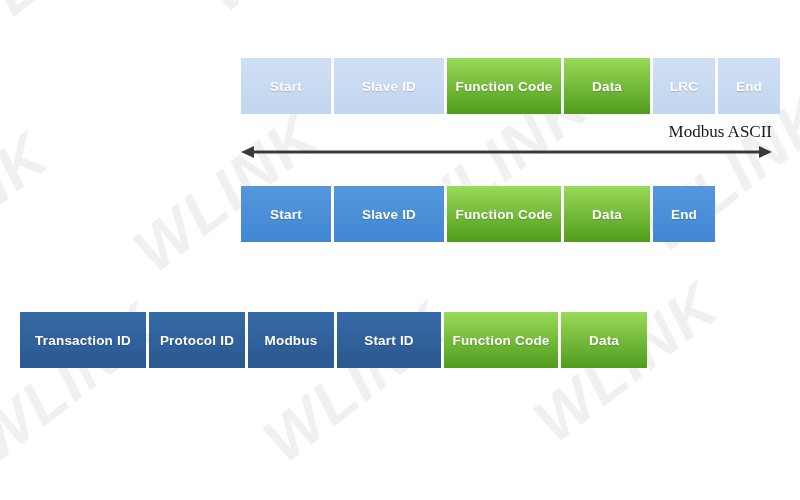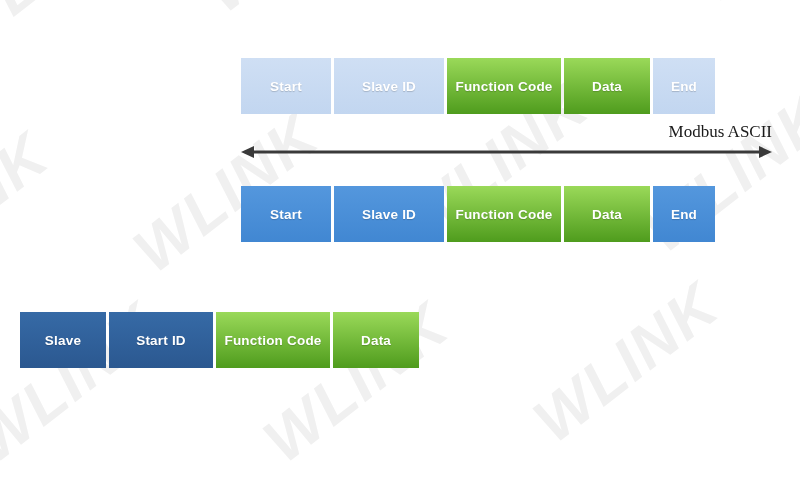--- a/index.html
+++ b/index.html
@@ -122,20 +122,21 @@
   <div class="wm" style="left:520px; top:400px;">WLINK</div>
 </div>
 
 <div id="diagram">
 
   <div class="frame-row" style="left:241px; top:58px;">
     <div class="field pal-pale" style="width:90px;">Start</div>
     <div class="field pal-pale" style="width:110px;">Slave ID</div>
     <div class="field pal-green" style="width:114px;">Function Code</div>
     <div class="field pal-green" style="width:86px;">Data</div>
+    <div class="field pal-pale" style="width:62px;">LRC</div>
     <div class="field pal-pale" style="width:62px;">End</div>
   </div>
 
   <div class="measure" style="left:241px; top:145px; width:531px;">
     <div class="measure-label">Modbus ASCII</div>
     <svg width="531" height="14" viewBox="0 0 531 14">
       <line x1="10" y1="7" x2="521" y2="7" stroke="#3a3a3a" stroke-width="3.2"></line>
       <polygon points="0,7 13,1 13,13" fill="#3a3a3a"></polygon>
       <polygon points="531,7 518,1 518,13" fill="#3a3a3a"></polygon>
     </svg>
@@ -144,20 +145,22 @@
   <div class="frame-row" style="left:241px; top:186px;">
     <div class="field pal-blue" style="width:90px;">Start</div>
     <div class="field pal-blue" style="width:110px;">Slave ID</div>
     <div class="field pal-green" style="width:114px;">Function Code</div>
     <div class="field pal-green" style="width:86px;">Data</div>
     <div class="field pal-blue" style="width:62px;">End</div>
   </div>
 
 
   <div class="frame-row" style="left:20px; top:312px;">
-    <div class="field pal-navy" style="width:86px;">Slave</div>
+    <div class="field pal-navy" style="width:126px;">Transaction ID</div>
+    <div class="field pal-navy" style="width:96px;">Protocol ID</div>
+    <div class="field pal-navy" style="width:86px;">Modbus</div>
     <div class="field pal-navy" style="width:104px;">Start ID</div>
     <div class="field pal-green" style="width:114px;">Function Code</div>
     <div class="field pal-green" style="width:86px;">Data</div>
   </div>
 
 
 </div>
 
 </body></html>

